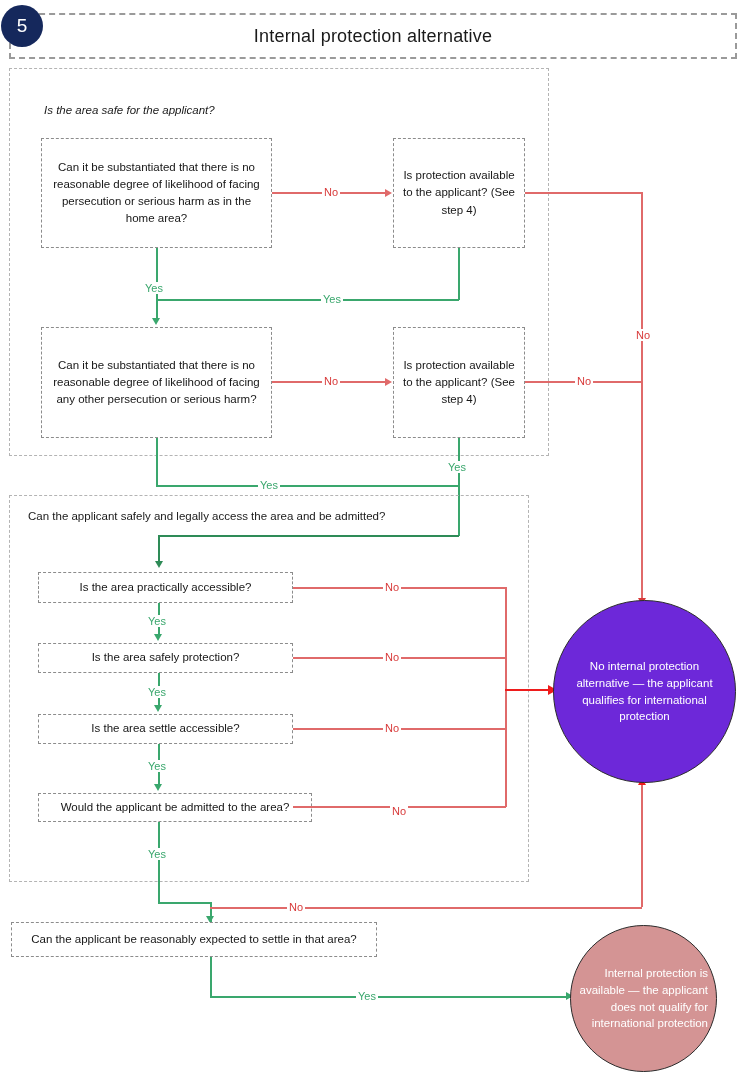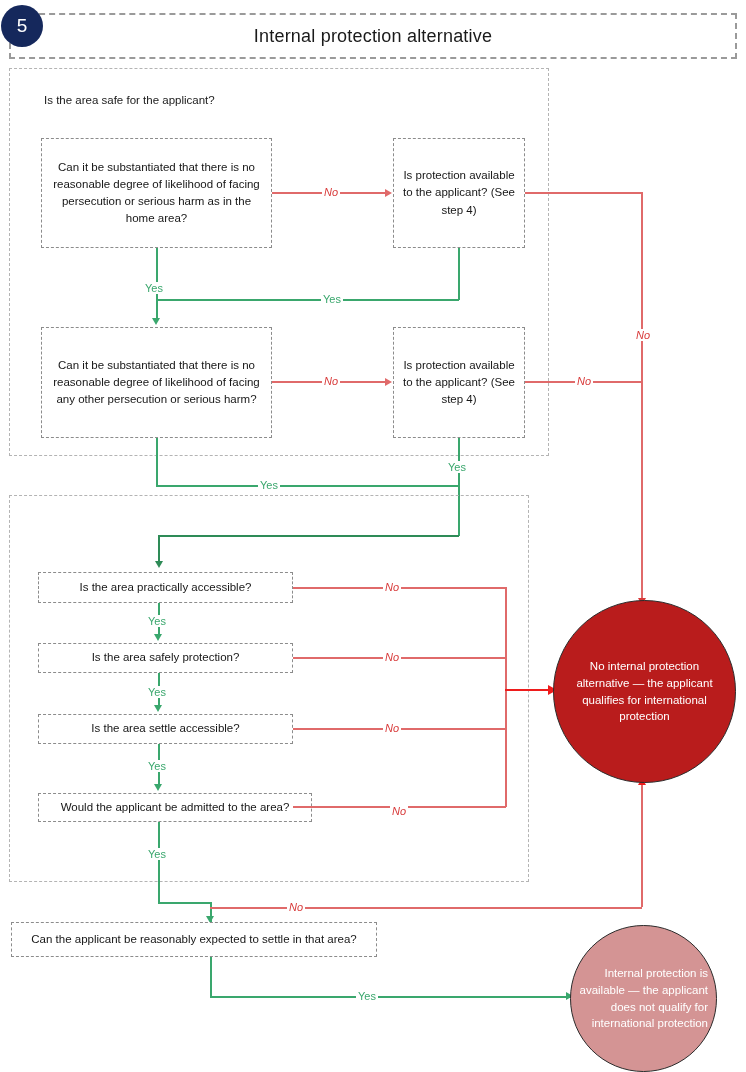--- a/index.html
+++ b/index.html
@@ -32,54 +32,54 @@
     display:flex;align-items:center;justify-content:center;text-align:center;
     font-size:11.5px;color:#161616;line-height:1.5;padding:2px 4px;
   }
 
   
   .circle{
     position:absolute;border-radius:50%;box-sizing:border-box;
     display:flex;align-items:center;justify-content:center;text-align:center;
     color:#ffffff;font-size:11.5px;line-height:1.45;padding:8px;
   }
-  .circle.green{background:#b91c1c;border:1.4px solid #2b2b2b;}
+  .circle.green{background:#6d28d9;border:1.4px solid #2b2b2b;}
   .circle.rose{background:#d49494;border:1.4px solid #2b2b2b;text-align:right;}
 
   
   .ln{position:absolute;background:#3aa76d;}
   .ln.v{width:1.6px;}
   .ln.h{height:1.6px;}
   .ln.red{background:#e06a6a;}
   .ln.redbold{background:#ee1c1c;height:2.4px;}
 
   .lbl{position:absolute;font-size:11px;background:#fff;padding:0 2px;white-space:nowrap;}
   .lbl.y{color:#3aa76d;}
-  .lbl.n{color:#d83a3a;font-style:italic;}
+  .lbl.n{color:#d83a3a;}
 
   
   .arr{position:absolute;width:0;height:0;}
   .arr.down-g{border-left:4px solid transparent;border-right:4px solid transparent;border-top:7px solid #3aa76d;}
   .arr.down-r{border-left:4px solid transparent;border-right:4px solid transparent;border-top:7px solid #d83a3a;}
   .arr.right-g{border-top:4px solid transparent;border-bottom:4px solid transparent;border-left:7px solid #3aa76d;}
   .arr.right-r{border-top:4px solid transparent;border-bottom:4px solid transparent;border-left:7px solid #e06a6a;}
   .arr.right-rb{border-top:5px solid transparent;border-bottom:5px solid transparent;border-left:9px solid #ee1c1c;}
   .arr.up-r{border-left:4px solid transparent;border-right:4px solid transparent;border-bottom:7px solid #ee1c1c;}
 </style>
 </head>
 <body>
 
 <div id="page">
 
   <div class="hdr-band"></div>
   <div class="hdr-title">Internal protection alternative</div>
   <div class="step-badge">5</div>
 
   <div class="group" style="left:9px;top:68px;width:540px;height:388px;"></div>
-  <div class="group-label" style="left:44px;top:94px;">Is the area safe for the applicant?</div>
+  <div class="group-label" style="left:44px;top:104px;font-style:italic;">Is the area safe for the applicant?</div>
 
   <div class="box" style="left:41px;top:138px;width:231px;height:110px;">Can it be substantiated that there is no reasonable degree of likelihood of facing persecution or serious harm as in the home area?</div>
   <div class="box" style="left:393px;top:138px;width:132px;height:110px;">Is protection available to the applicant? (See step 4)</div>
   <div class="box" style="left:41px;top:327px;width:231px;height:111px;">Can it be substantiated that there is no reasonable degree of likelihood of facing any other persecution or serious harm?</div>
   <div class="box" style="left:393px;top:327px;width:132px;height:111px;">Is protection available to the applicant? (See step 4)</div>
 
   <div class="ln h red" style="left:272px;top:192px;width:113px;"></div>
   <div class="arr right-r" style="left:385px;top:189px;"></div>
   <div class="lbl n" style="left:322px;top:186px;">No</div>
 
@@ -108,20 +108,21 @@
   <div class="ln h" style="left:156px;top:485px;width:303px;"></div>
   <div class="lbl y" style="left:258px;top:479px;">Yes</div>
 
   <div class="ln v" style="left:458px;top:438px;height:98px;"></div>
   <div class="lbl y" style="left:446px;top:461px;">Yes</div>
   <div class="ln h" style="left:158px;top:535px;width:301px;height:2.4px;background:#2e8b57;"></div>
   <div class="ln v" style="left:158px;top:535px;height:28px;width:2.4px;background:#2e8b57;"></div>
   <div class="arr down-g" style="left:155px;top:561px;border-top-color:#2e8b57;"></div>
 
   <div class="group" style="left:9px;top:495px;width:520px;height:387px;"></div>
+  <div class="group-label" style="left:28px;top:510px;">Can the applicant safely and legally access the area and be admitted?</div>
 
   <div class="box" style="left:38px;top:572px;width:255px;height:31px;text-align:center;">Is the area practically accessible?</div>
   <div class="box" style="left:38px;top:643px;width:255px;height:30px;">Is the area safely protection?</div>
   <div class="box" style="left:38px;top:714px;width:255px;height:30px;">Is the area settle accessible?</div>
   <div class="box" style="left:38px;top:793px;width:274px;height:29px;">Would the applicant be admitted to the area?</div>
 
   <div class="ln v" style="left:158px;top:603px;height:33px;"></div>
   <div class="arr down-g" style="left:154px;top:634px;"></div>
   <div class="lbl y" style="left:146px;top:615px;">Yes</div>
 

